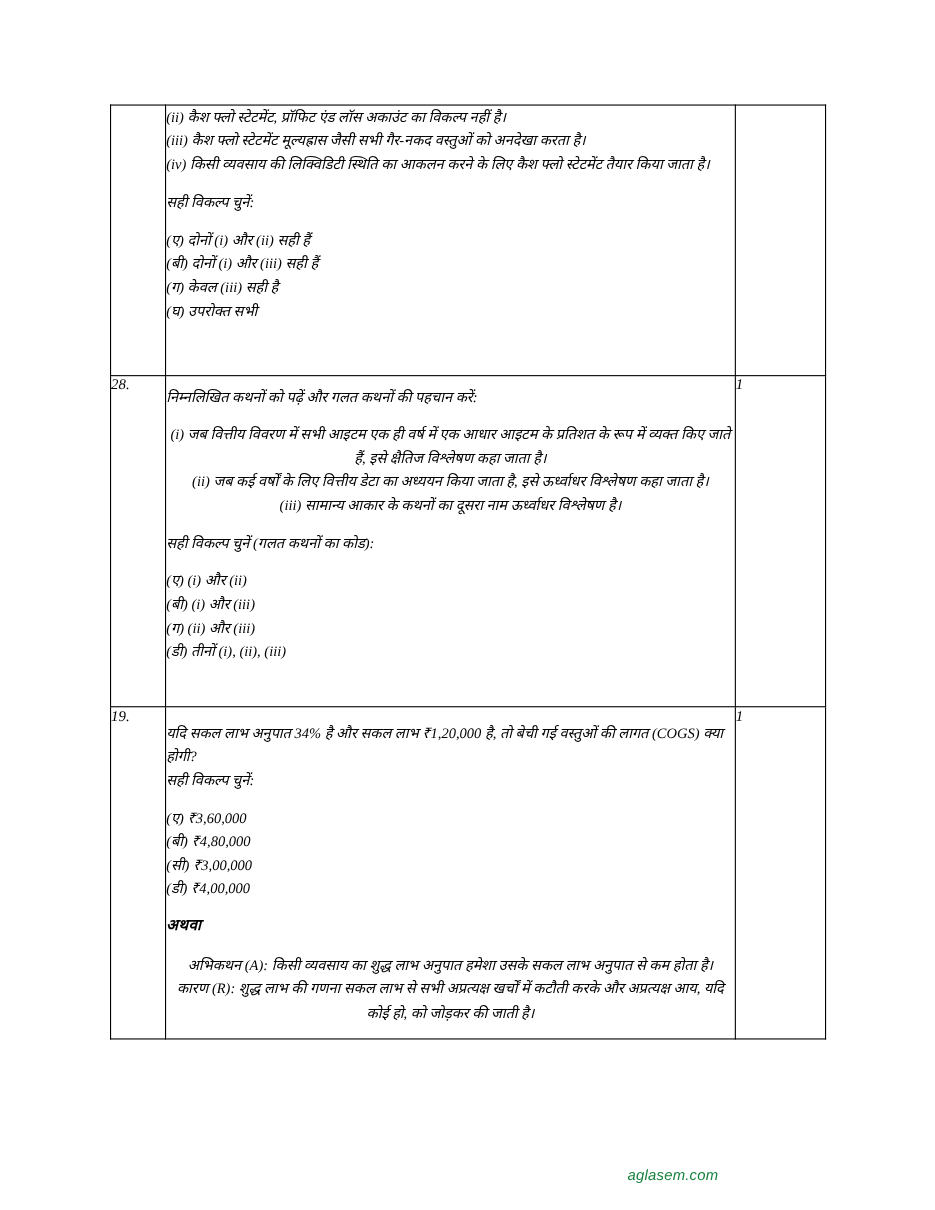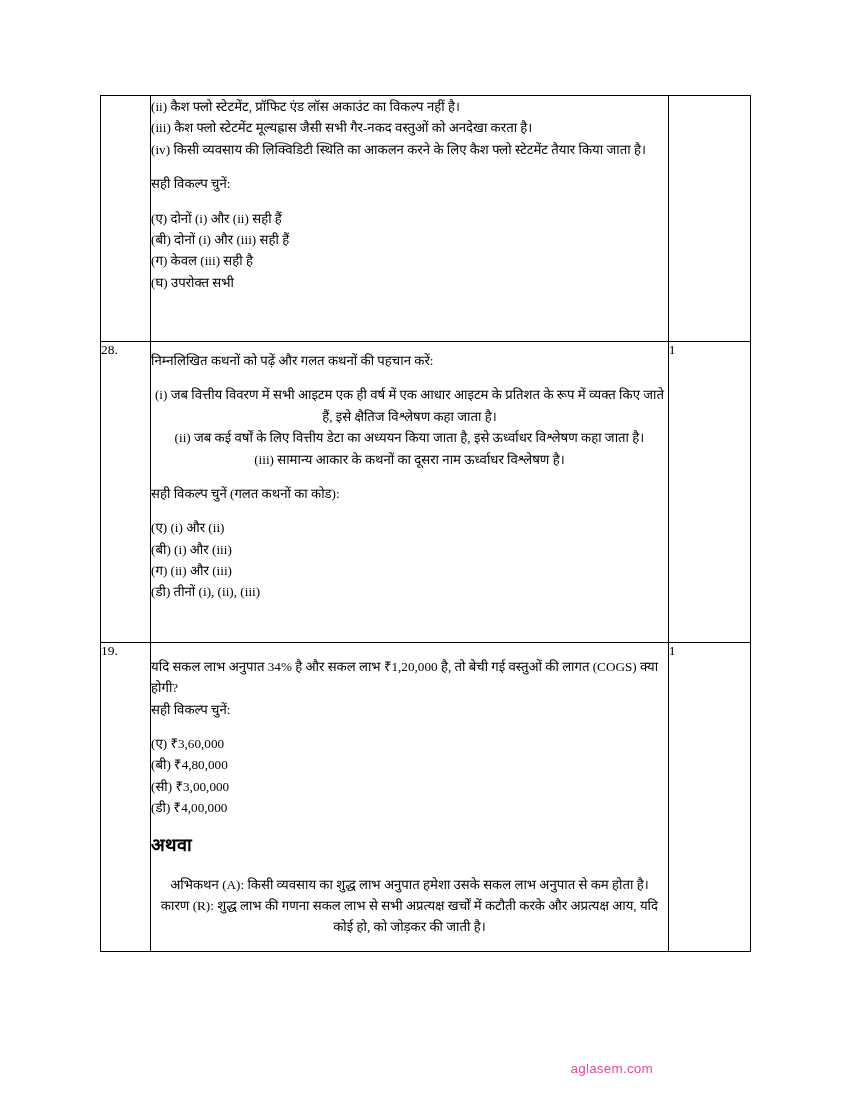--- a/index.html
+++ b/index.html
@@ -14,20 +14,21 @@
     color: #000000;
     position: relative;
     overflow: hidden;
   }
   .page {
     position: absolute;
     top: 0;
     left: 0;
     width: 687px;
     height: 1100px;
+    font-style: italic;
   }
   .exam-table {
     position: absolute;
     left: 100px;
     top: 95px;
     width: 651px;
     border-collapse: collapse;
     table-layout: fixed;
   }
   .exam-table td {
@@ -66,37 +67,37 @@
   .opt {
     margin: 0;
     padding: 0;
   }
   .para {
     margin: 0;
     padding: 0;
     text-align: center;
   }
   .athava {
-    font-size: 18px;
+    font-size: 14px;
     font-weight: bold;
     margin: 0;
     padding: 0;
     letter-spacing: 0.3px;
   }
   .q27-body { height: 245px; }
   .q28-body { min-height: 300px; }
   .q29-body { min-height: 290px; }
 
   .watermark {
     position: absolute;
     right: 34px;
     bottom: 24px;
     font-family: "Liberation Sans", sans-serif;
     font-size: 13.5px;
-    color: #ec4899;
+    color: #15803d;
     letter-spacing: 0.2px;
   }
   .mono-amt {
     font-family: "Liberation Serif", serif;
   }
 </style>
 </head>
 <body>
 
 <div class="page">

